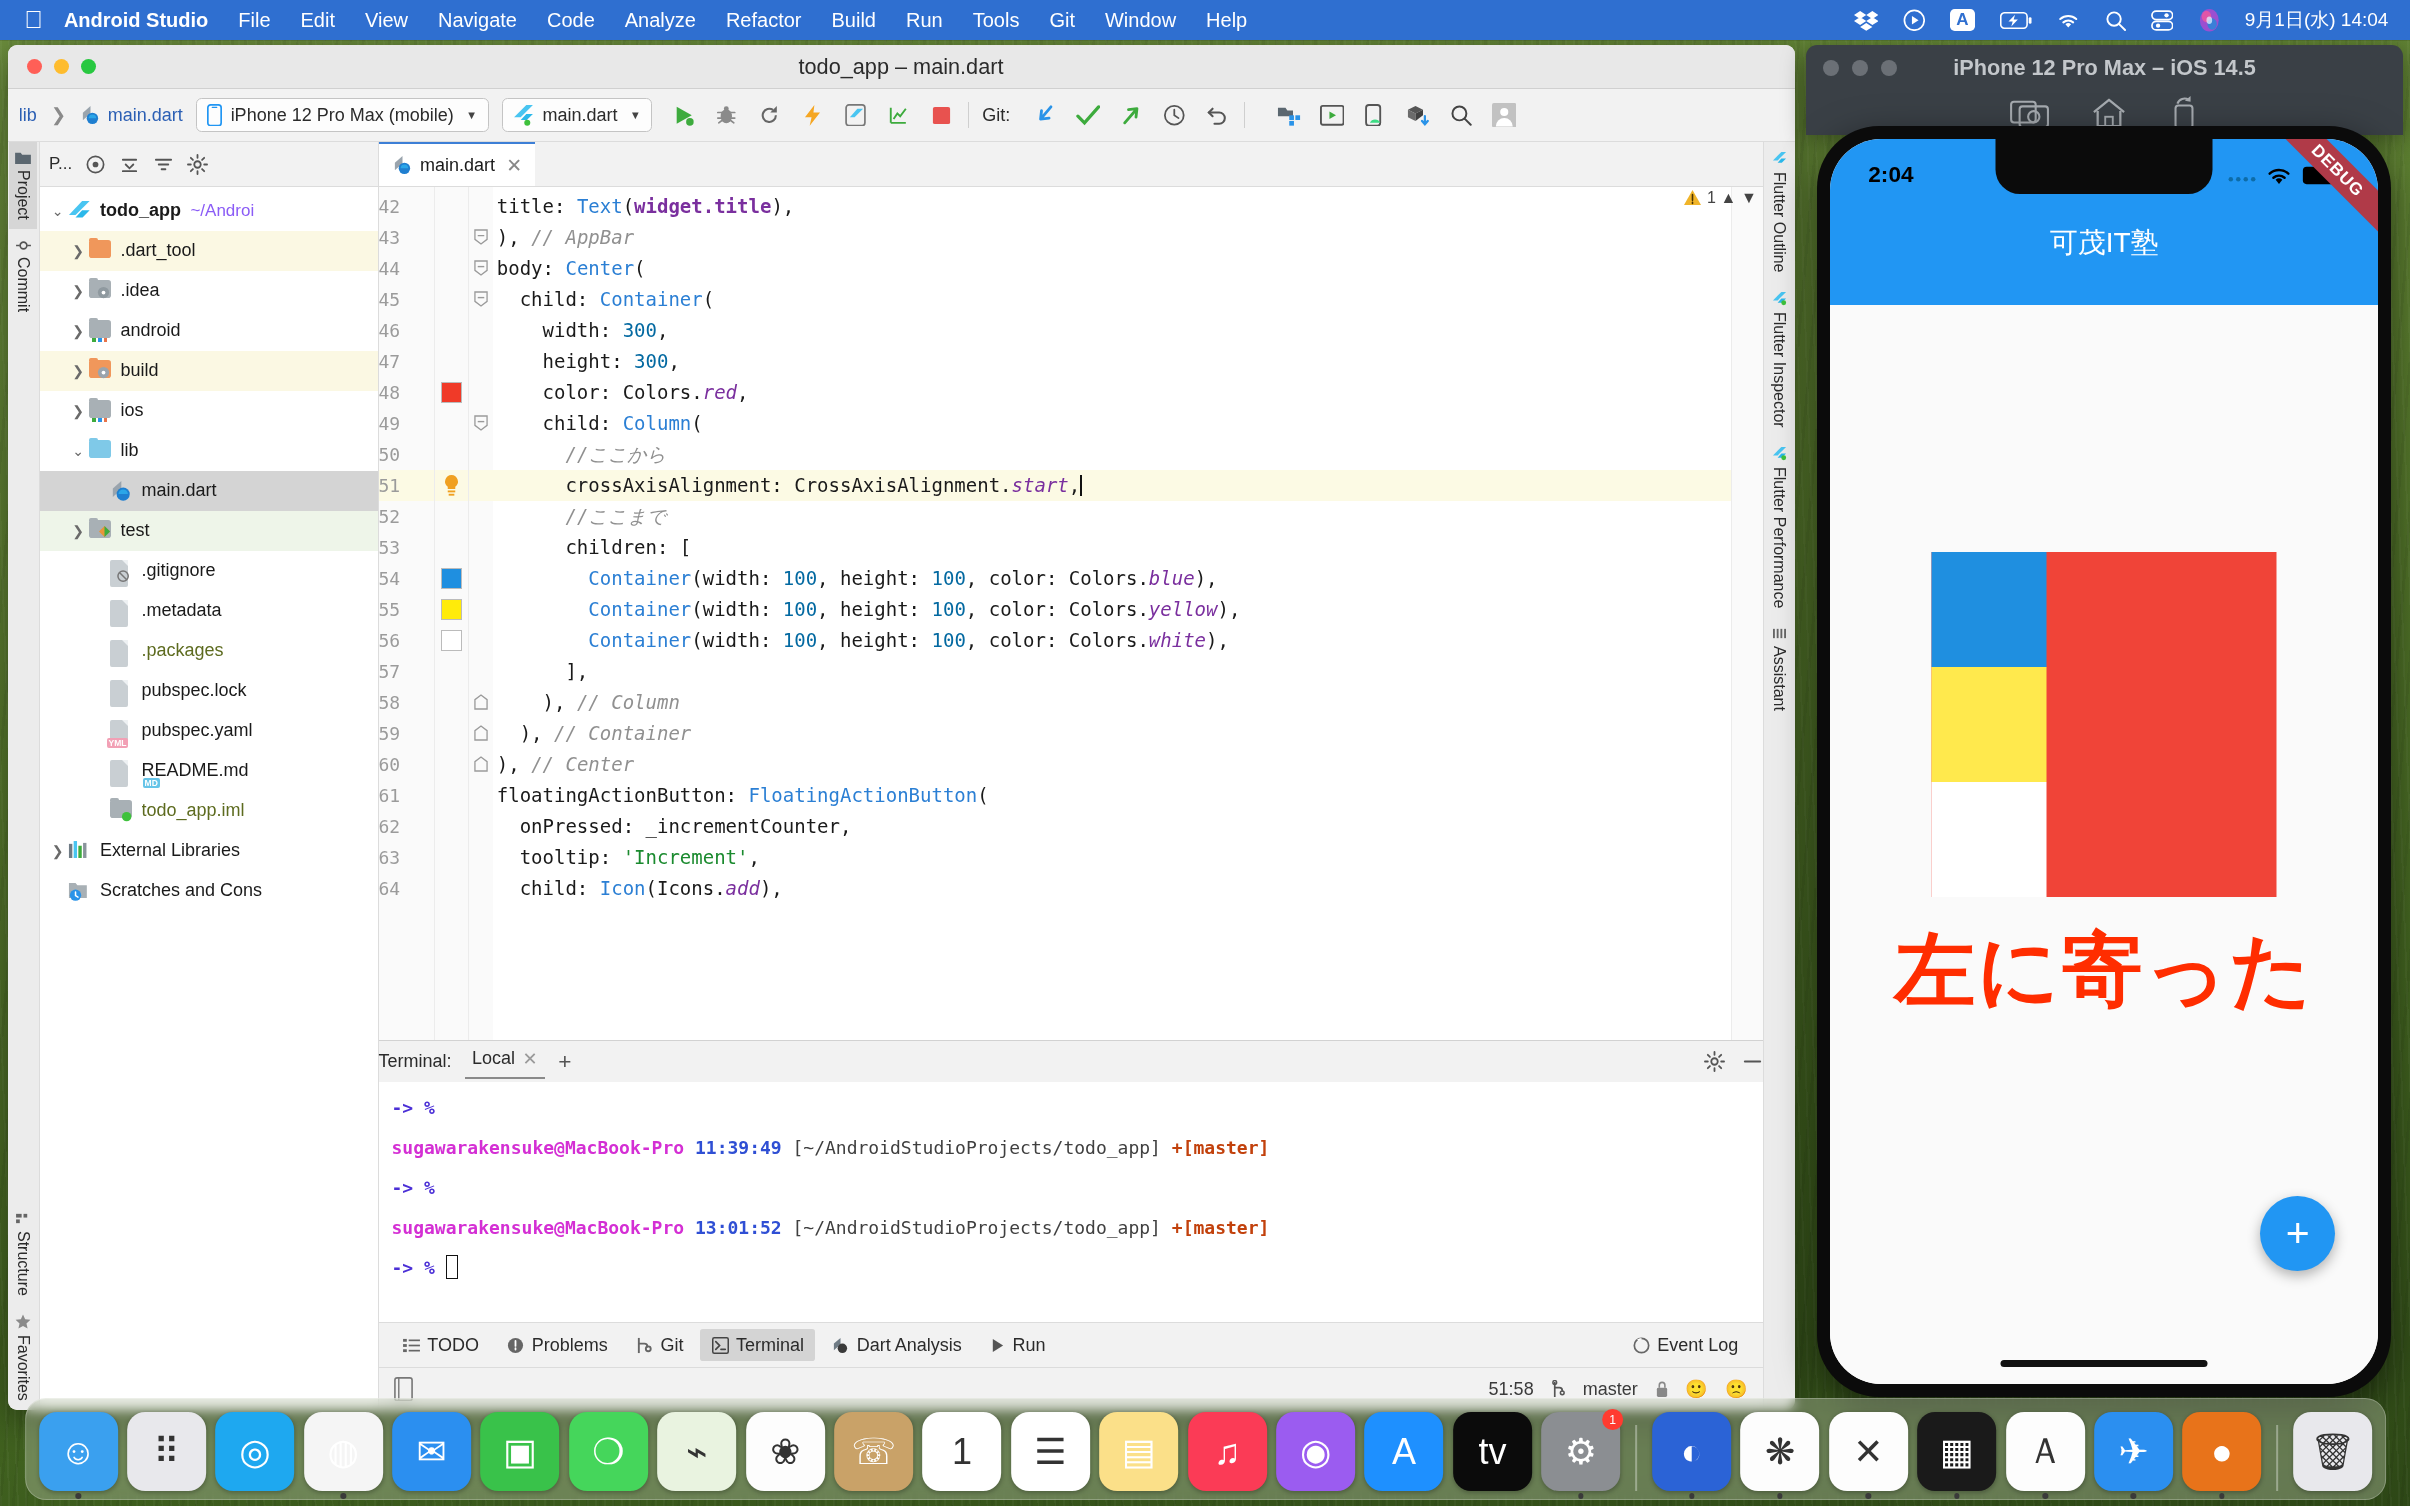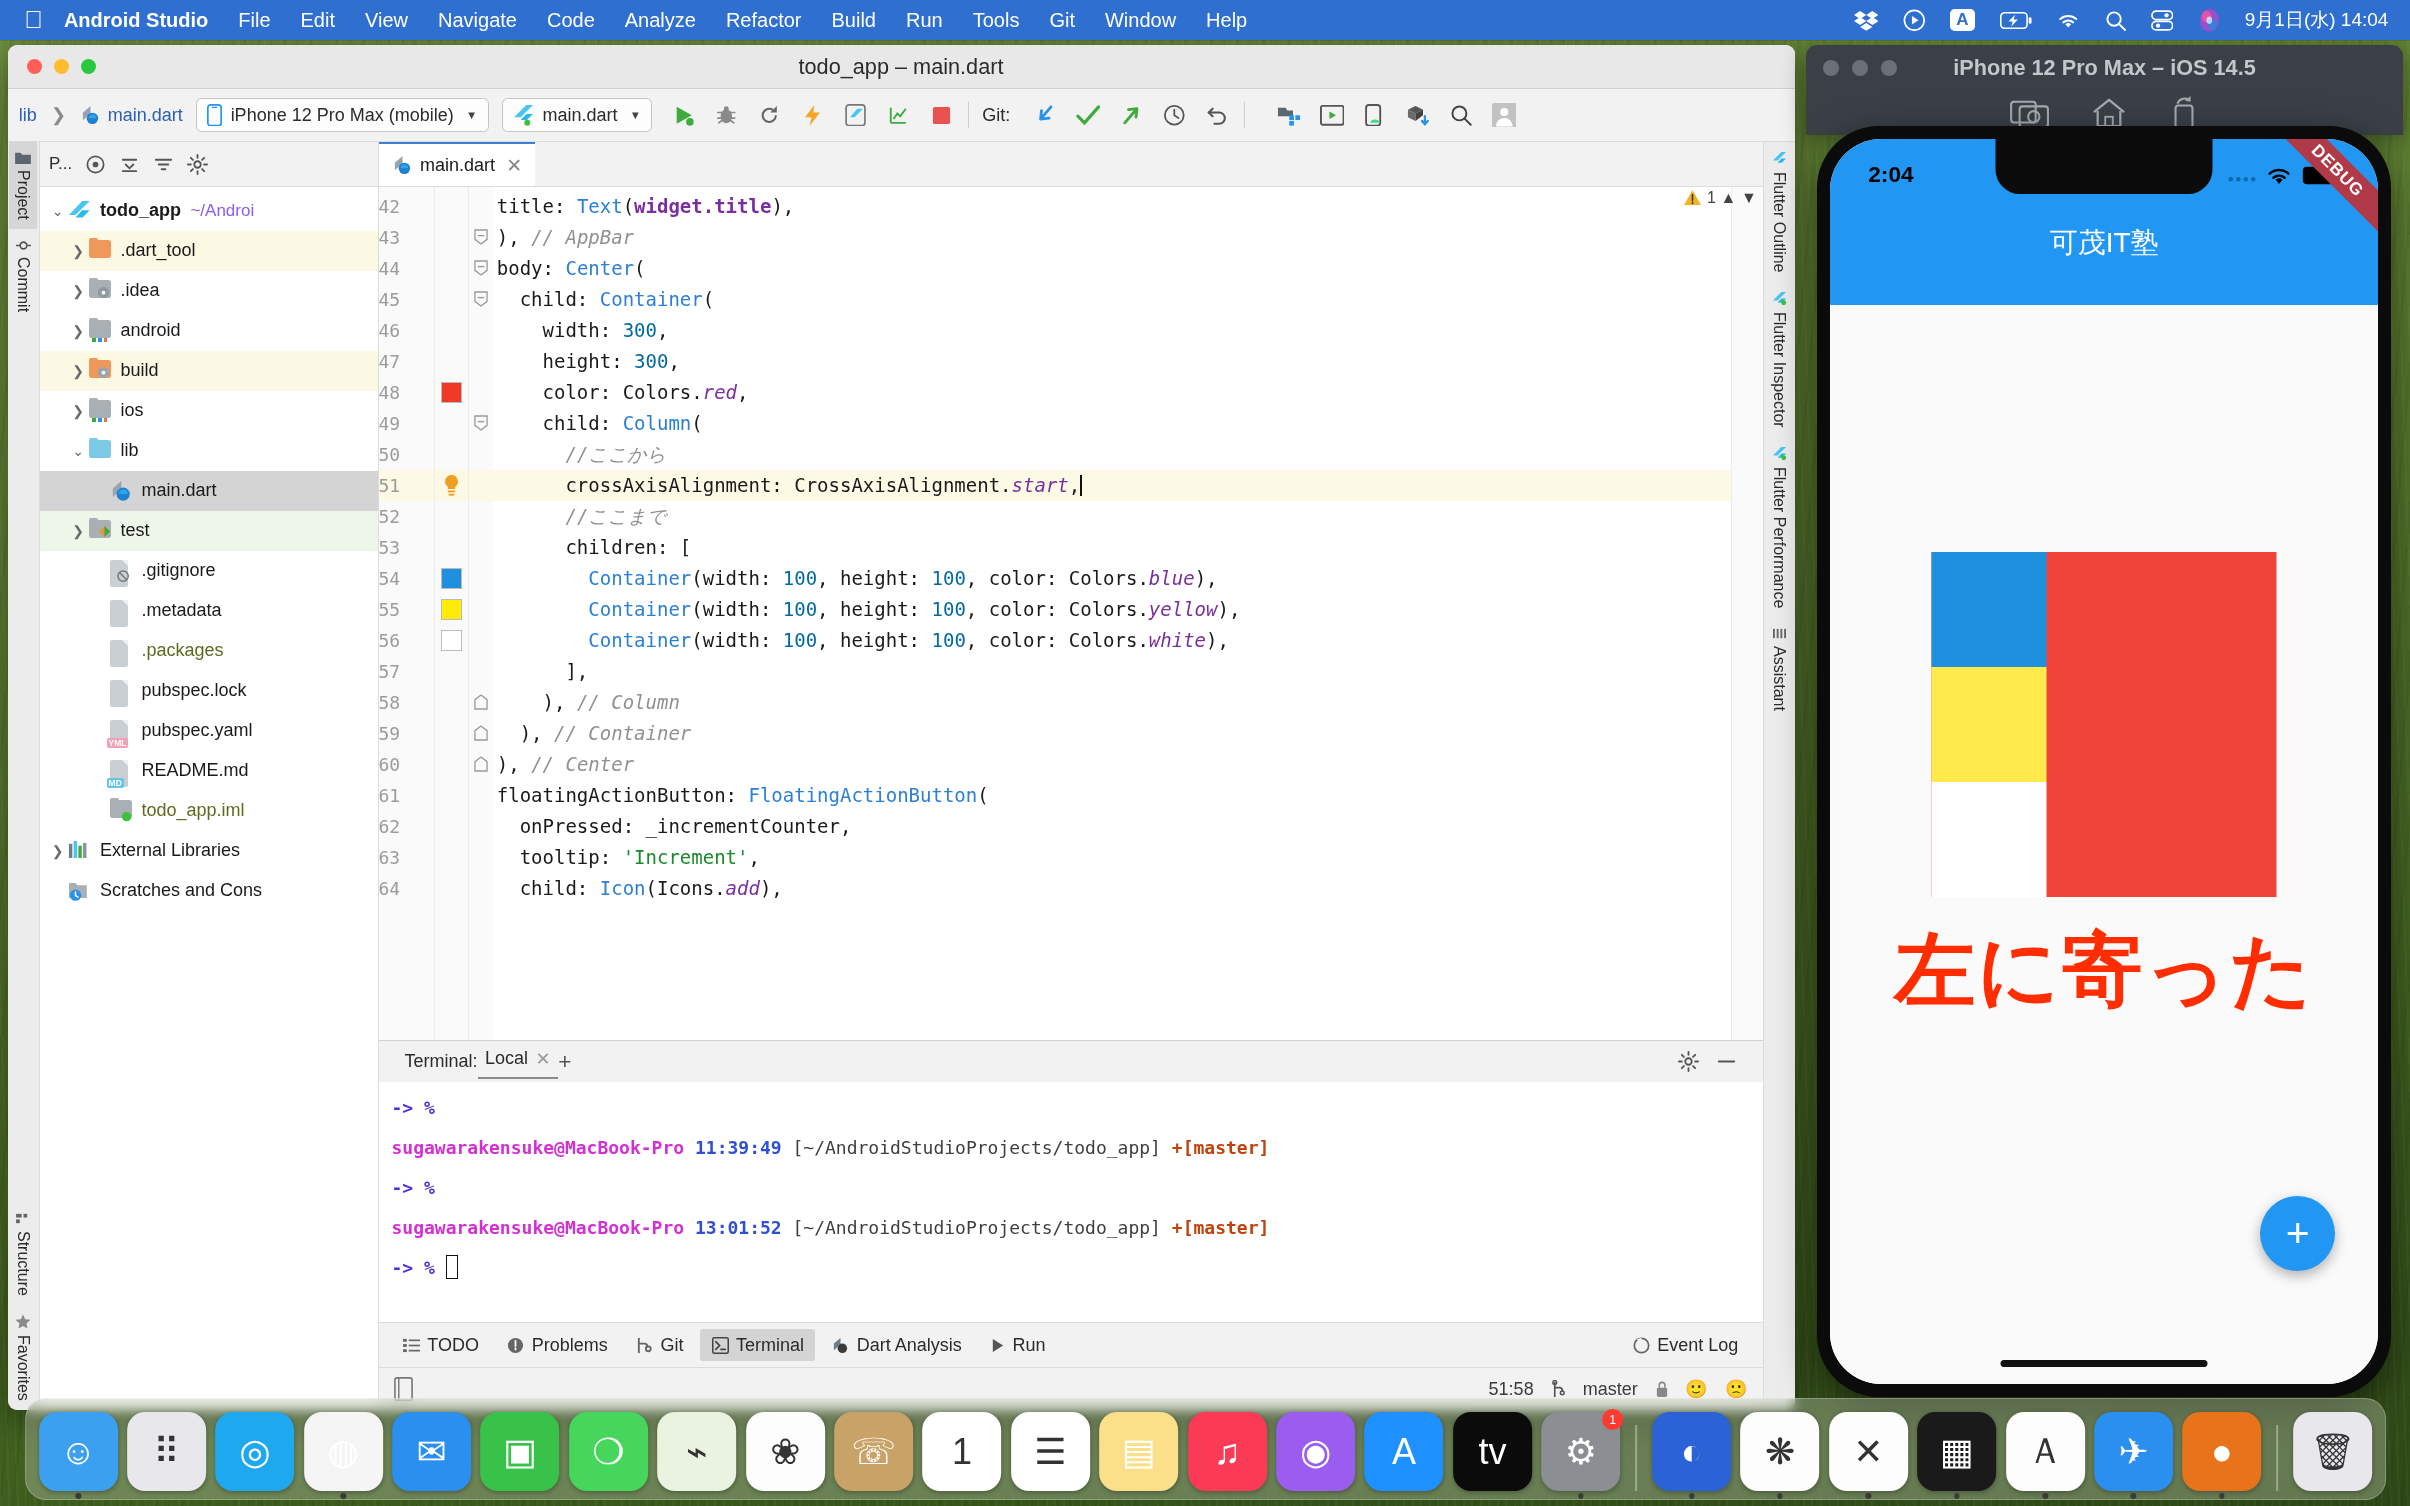--- a/index.html
+++ b/index.html
@@ -97,21 +97,21 @@
   .hl-green { background:#eef5e9; }
   .hl-gray { background:#d4d4d4; }
   .fold { width:22.6px; height:18px; border-radius:1.9px 2.8px 2.8px 2.8px; position:relative; display:inline-block;}
   .fold::before{ content:""; position:absolute; top:-2.8px; left:0; width:9.4px; height:3.8px; border-radius:1.9px 1.9px 0 0;}
   .fold.gray{background:#a8b0b5;} .fold.gray::before{background:#a8b0b5;}
   .fold.orange{background:#f0975b;} .fold.orange::before{background:#f0975b;}
   .fold.blue{background:#7fc9e8;} .fold.blue::before{background:#7fc9e8;}
   .doc { width:18px; height:27px; background:#c9cfd3; border-radius:1.9px; display:inline-block; position:relative;}
   .doc::after{content:""; position:absolute; top:0; right:0; border-left:6.6px solid transparent; border-top:6.6px solid #eef1f3;}
   .tag { position:absolute; left:-2.8px; bottom:-0.9px; font-size:8.5px; color:#fff; padding:0 1.9px; border-radius:1.9px; line-height:10.4px; font-weight:bold;}
-  .tag.yml{background:#f2a0b5;} .tag.md{background:#66c4e8;}
+  .tag.yml{background:#f2a0b5;} .tag.md{background:#66c4e8;margin-left:36px;}
   
   #editor-col { flex:1 1 auto; display:flex; flex-direction:column; min-width:0; background:#fff;}
   #tabs-bar { height:45px; background:#f2f2f2; border-bottom:0.9px solid #dcdcdc; display:flex; align-items:flex-end; flex:0 0 auto;}
   .etab {
     display:flex; align-items:center; gap:7.5px; height:44px; padding:0 13px;
     background:#fff; border-top:2.8px solid #3d7fd6; font-size:18px; color:#1a1a1a;
   }
   .etab .x { color:#888; font-size:19px; margin-left:3.8px;}
   #code-wrap { flex:1 1 auto; display:flex; position:relative; min-height:0; overflow:hidden; }
   .gutter { width:56px; background:#fafafa; border-right:0.9px solid #ececec; 
@@ -127,21 +127,21 @@
   .cl { height:31px; line-height:31px; padding-left:3.8px; }
   .cl.hl { background:#fcfae4; }
   .kw-type{color:#2b7fd4;} .kw-num{color:#0369a1;} .kw-str{color:#1a8a2e;}
   .kw-com{color:#909090; font-style:italic;} .kw-prop{color:#7a2f9e; font-style:italic;}
   .kw-field{color:#7a2f9e; font-weight:bold;}
   .caretbar { display:inline-block; width:1.9px; height:21px; background:#111; vertical-align:-3.8px;}
   #warn-strip { position:absolute; right:0; top:0; width:32px; bottom:0; background:#fafafa; border-left:0.9px solid #ececec;}
   .warn-head { position:absolute; right:5.6px; top:1.9px; display:flex; align-items:center; gap:4.7px; font-size:16px; color:#444;}
   
   #terminal-panel { height:282px; border-top:0.9px solid #d2d2d2; background:#fff; display:flex; flex-direction:column; flex:0 0 auto;}
-  #term-head { height:41px; background:#f2f2f2; display:flex; align-items:center; padding:0 26px; font-size:18px; color:#2b2b2b;}
+  #term-head { height:41px; background:#f2f2f2; display:flex; align-items:center; padding:0 0; gap:13px; font-size:18px; color:#2b2b2b;}
   .term-tab { padding:3.8px 7.5px 7.5px; border-bottom:2.8px solid #8a8a8a; display:flex; align-items:center; gap:7.5px;}
   .term-tab .x{ color:#9a9a9a; }
   .term-plus{ font-size:22.6px; color:#555; }
   #term-head .thr { margin-left:auto; display:flex; gap:17px; align-items:center;}
   #term-body { flex:1 1 auto; padding:5.6px 13px; font-family:"DejaVu Sans Mono", monospace; font-size:18px; overflow:hidden;}
   .tline { height:40px; line-height:40px; white-space:pre;}
   .t-prompt{color:#4b2fd6; font-weight:bold;}
   .t-user{color:#d42fd4; font-weight:bold;}
   .t-time{color:#2f4fd4; font-weight:bold;}
   .t-path{color:#404040;}

